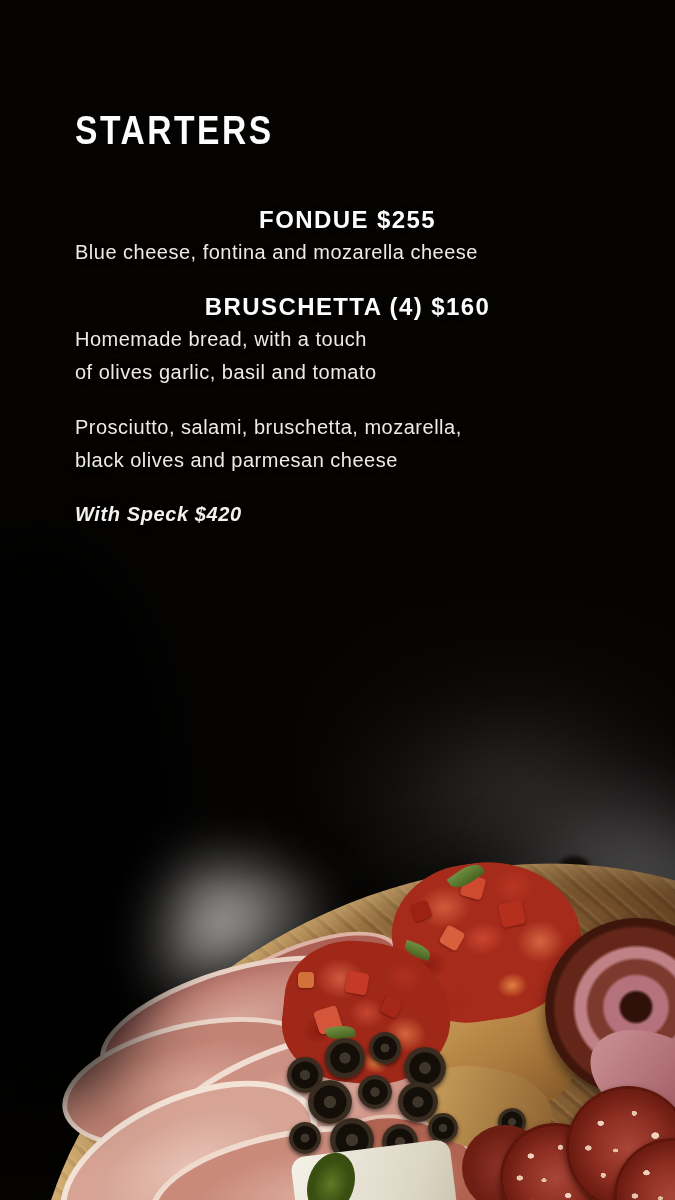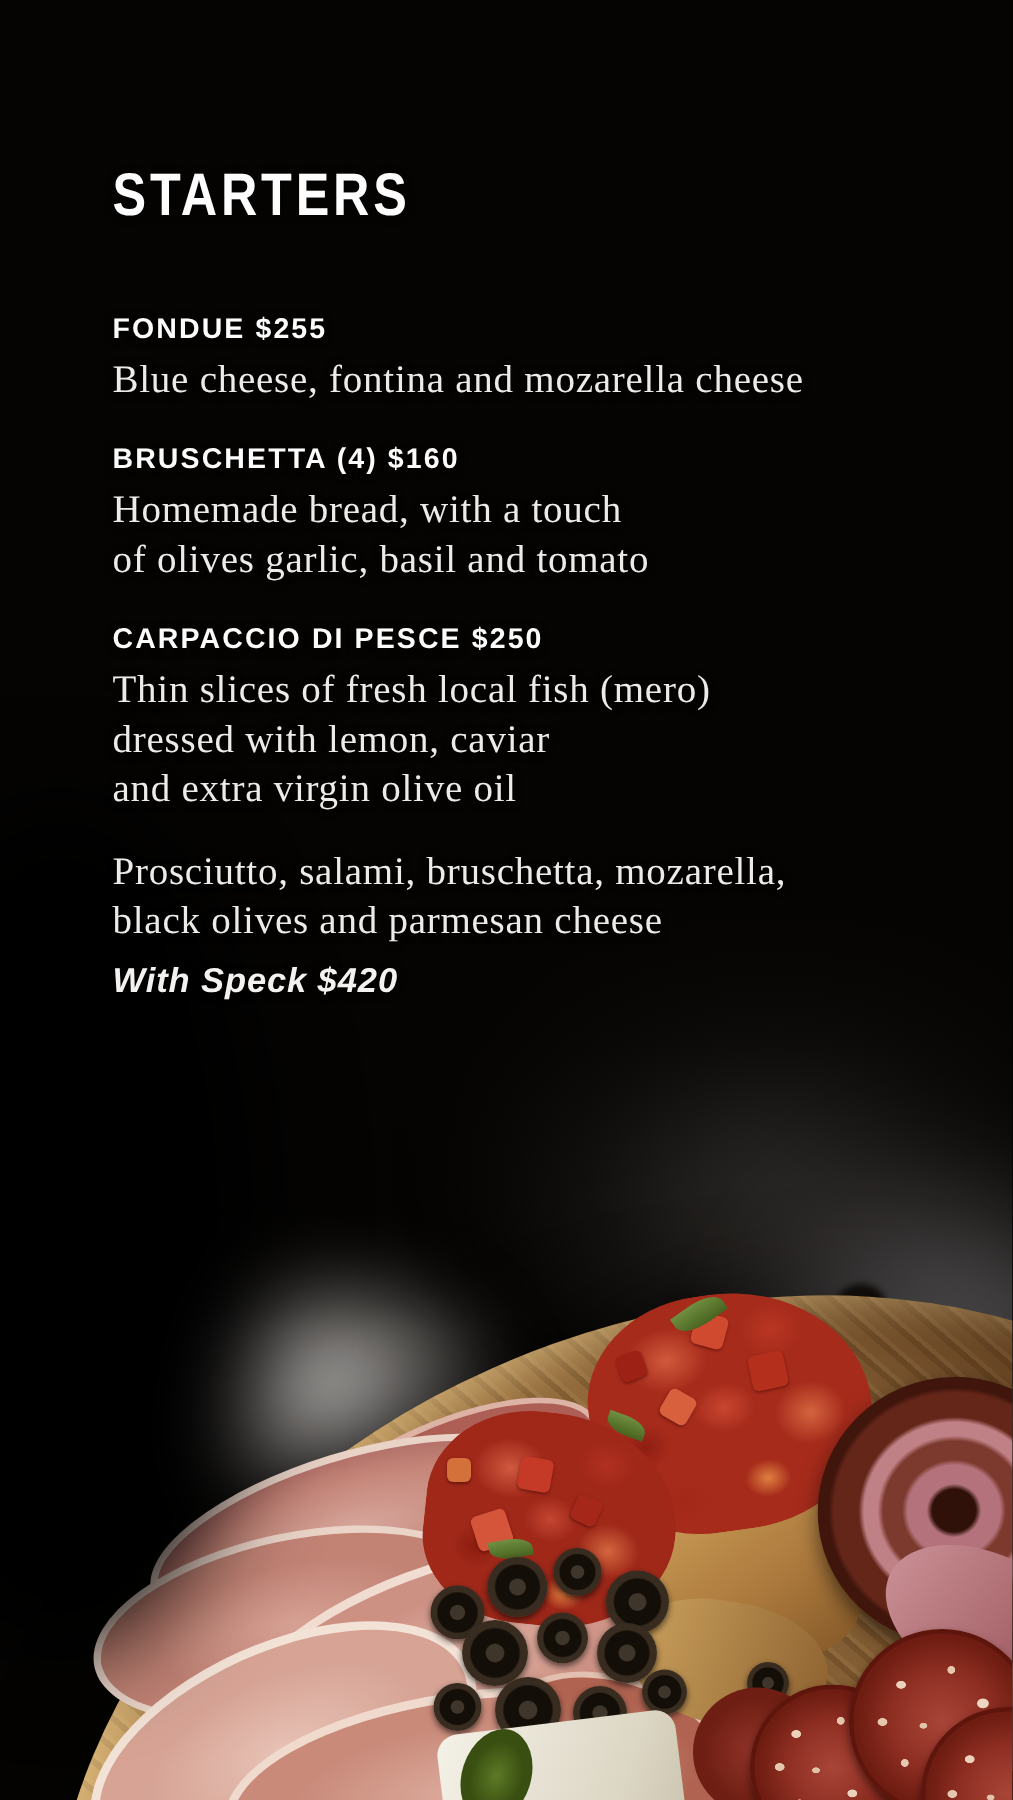--- a/index.html
+++ b/index.html
@@ -116,23 +116,23 @@
     background:linear-gradient(100deg,#c98f94,#a8666c 60%,#8d4a48);}
   .ribbon2{left:620px;top:1108px;width:122px;height:72px;transform:rotate(-10deg);border-radius:50%;
     background:linear-gradient(180deg,#d4a3a6,#b07a78);}
   .shadeL{left:-90px;top:540px;width:260px;height:560px;background:#000;filter:blur(34px);}
   
   .content{position:absolute;left:75px;top:108px;width:545px;z-index:2;color:#fff;
     text-shadow:0 1px 6px rgba(0,0,0,.55);}
   .title{margin:0 0 52px 0;font-size:40px;font-weight:bold;letter-spacing:3px;line-height:44px;
     transform:scaleX(.84);transform-origin:left center;color:#fdfdfd;}
   .item{margin-bottom:22px;}
-  .item-name{font-size:19px;font-weight:bold;letter-spacing:1.4px;line-height:32px;color:#fcfcfc;white-space:pre-line;}
-  .item-desc{font-size:26px;letter-spacing:.5px;line-height:33px;color:#edebe8;white-space:pre-line;font-family:Liberation Serif, serif;}
-  .item-addon{margin-top:8px;font-size:23px;font-weight:bold;font-style:italic;letter-spacing:.6px;line-height:30px;color:#f4f2f0;}
+  .item-name{font-size:24px;font-weight:bold;letter-spacing:1.4px;line-height:32px;color:#fcfcfc;white-space:pre-line;text-align:center;}
+  .item-desc{font-size:20px;letter-spacing:.5px;line-height:33px;color:#edebe8;white-space:pre-line;}
+  .item-addon{margin-top:22px;font-size:20px;font-weight:bold;font-style:italic;letter-spacing:.6px;line-height:30px;color:#f4f2f0;}
 </style>
 </head>
 <body>
 
 <div class="screen">
 
   <div class="photo" title="Chef in white uniform holding a wooden board with prosciutto, tomato bruschetta, black olives, mozzarella with pesto, salami slices and a speck roll">
     <div class="ph blob jacket1"></div>
     <div class="ph blob jacket2"></div>
     <div class="ph blob jacket3"></div>
@@ -206,26 +206,20 @@
 
     <div class="item">
       <div class="item-name">BRUSCHETTA (4) $160</div>
       <div class="item-desc">Homemade bread, with a touch
 of olives garlic, basil and tomato</div>
     </div>
 
     <div class="item">
     </div>
 
-    <div class="item">
-      <div class="item-name">CARPACCIO DI PESCE $250</div>
-      <div class="item-desc">Thin slices of fresh local fish (mero)
-dressed with lemon, caviar
-and extra virgin olive oil</div>
-    </div>
 
     <div class="item">
       <div class="item-desc">Prosciutto, salami, bruschetta, mozarella,
 black olives and parmesan cheese</div>
       <div class="item-addon">With Speck $420</div>
     </div>
 
   </div>
 
 </div>

